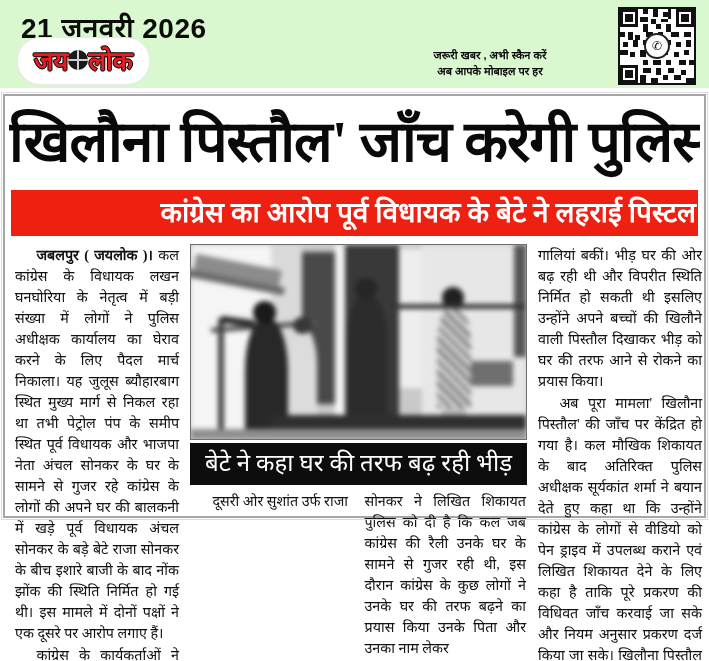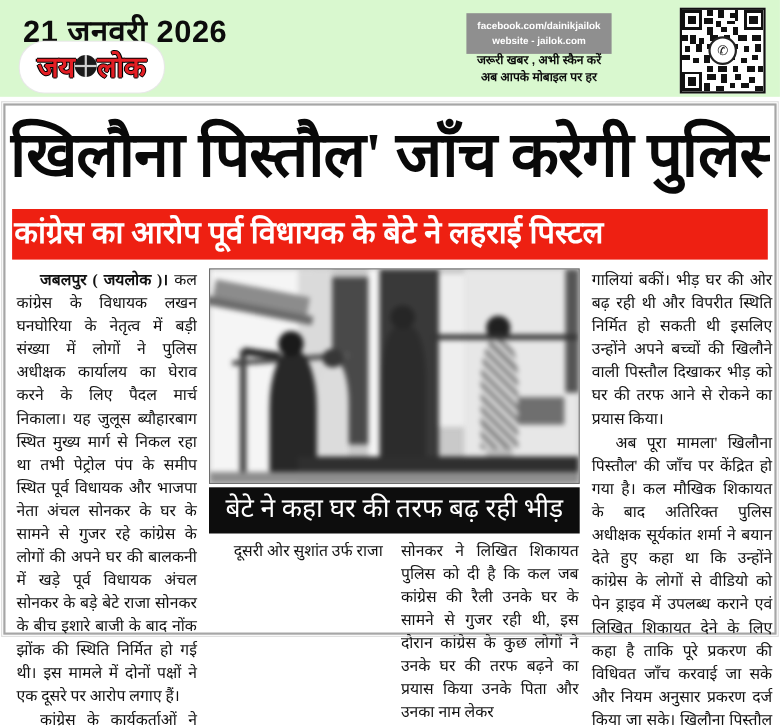--- a/index.html
+++ b/index.html
@@ -22,26 +22,26 @@
   .scan-text{position:absolute;right:153px;top:48px;width:132px;text-align:center;
     font-family:"Liberation Sans","DejaVu Sans",sans-serif;font-weight:900;font-size:11px;
     line-height:1.45;color:#0b0b0b;}
   .qr{position:absolute;right:13px;top:7px;width:74px;height:74px;background:#fff;border:2px solid #111;}
   .qr svg{display:block;width:100%;height:100%;}
   .wa-badge{position:absolute;left:50%;top:50%;transform:translate(-50%,-50%);width:22px;height:22px;
     background:#fff;border:2px solid #222;border-radius:50%;display:flex;align-items:center;justify-content:center;
     font-size:12px;color:#111;font-family:"DejaVu Sans",sans-serif;}
 
   
-  .article-frame{box-sizing:border-box;position:absolute;left:3px;top:94px;width:703px;height:483px;
+  .article-frame{box-sizing:border-box;position:absolute;left:3px;top:94px;width:703px;height:424px;
     border:2px solid #a6a6a6;outline:1px solid #dcdcdc;outline-offset:1px;background:#fff;}
 
   .headline{margin:2px 4px 0 4px;text-align:center;font-weight:900;color:#090909;
     font-size:57px;line-height:1.55;letter-spacing:-1px;white-space:nowrap;overflow:hidden;}
-  .subhead-bar{margin:4px 6px 0 6px;background:#ee2012;color:#ffffff;text-align:left;
+  .subhead-bar{margin:4px 6px 0 6px;background:#ee2012;color:#ffffff;text-align:right;
     font-weight:bold;font-size:28px;line-height:1.55;padding:1px 2px;white-space:nowrap;overflow:hidden;}
 
   
   .bodygrid{display:flex;gap:10px;padding:8px 9px 6px 9px;}
   .col{text-align:justify;font-size:14.3px;line-height:1.47;color:#111;}
   .col p{margin:1px;text-indent:1.5em;}
   .col-1{flex:0 0 166px;}
   .col-4{flex:0 0 166px;}
   .midblock{flex:0 0 337px;display:flex;flex-direction:column;}
   .midcols{display:flex;gap:10px;margin-top:5px;}
@@ -91,24 +91,20 @@
 
 <div class="masthead">
   <div class="date-text">21 जनवरी 2026</div>
 
   <div class="logo-pill">
     <span class="logo-word">जय</span>
     <span class="globe"></span>
     <span class="logo-word">लोक</span>
   </div>
 
-  <div class="social-box">
-    <div>facebook.com/dainikjailok</div>
-    <div>website - jailok.com</div>
-  </div>
 
   <div class="scan-text">
     <div>जरूरी खबर , अभी स्कैन करें</div>
     <div>अब आपके मोबाइल पर हर</div>
   </div>
 
   <div class="qr">
     <svg viewBox="0 0 29 29" shape-rendering="crispEdges">
       <rect x="0" y="0" width="29" height="29" fill="#fff"></rect>
       <g fill="#111">

